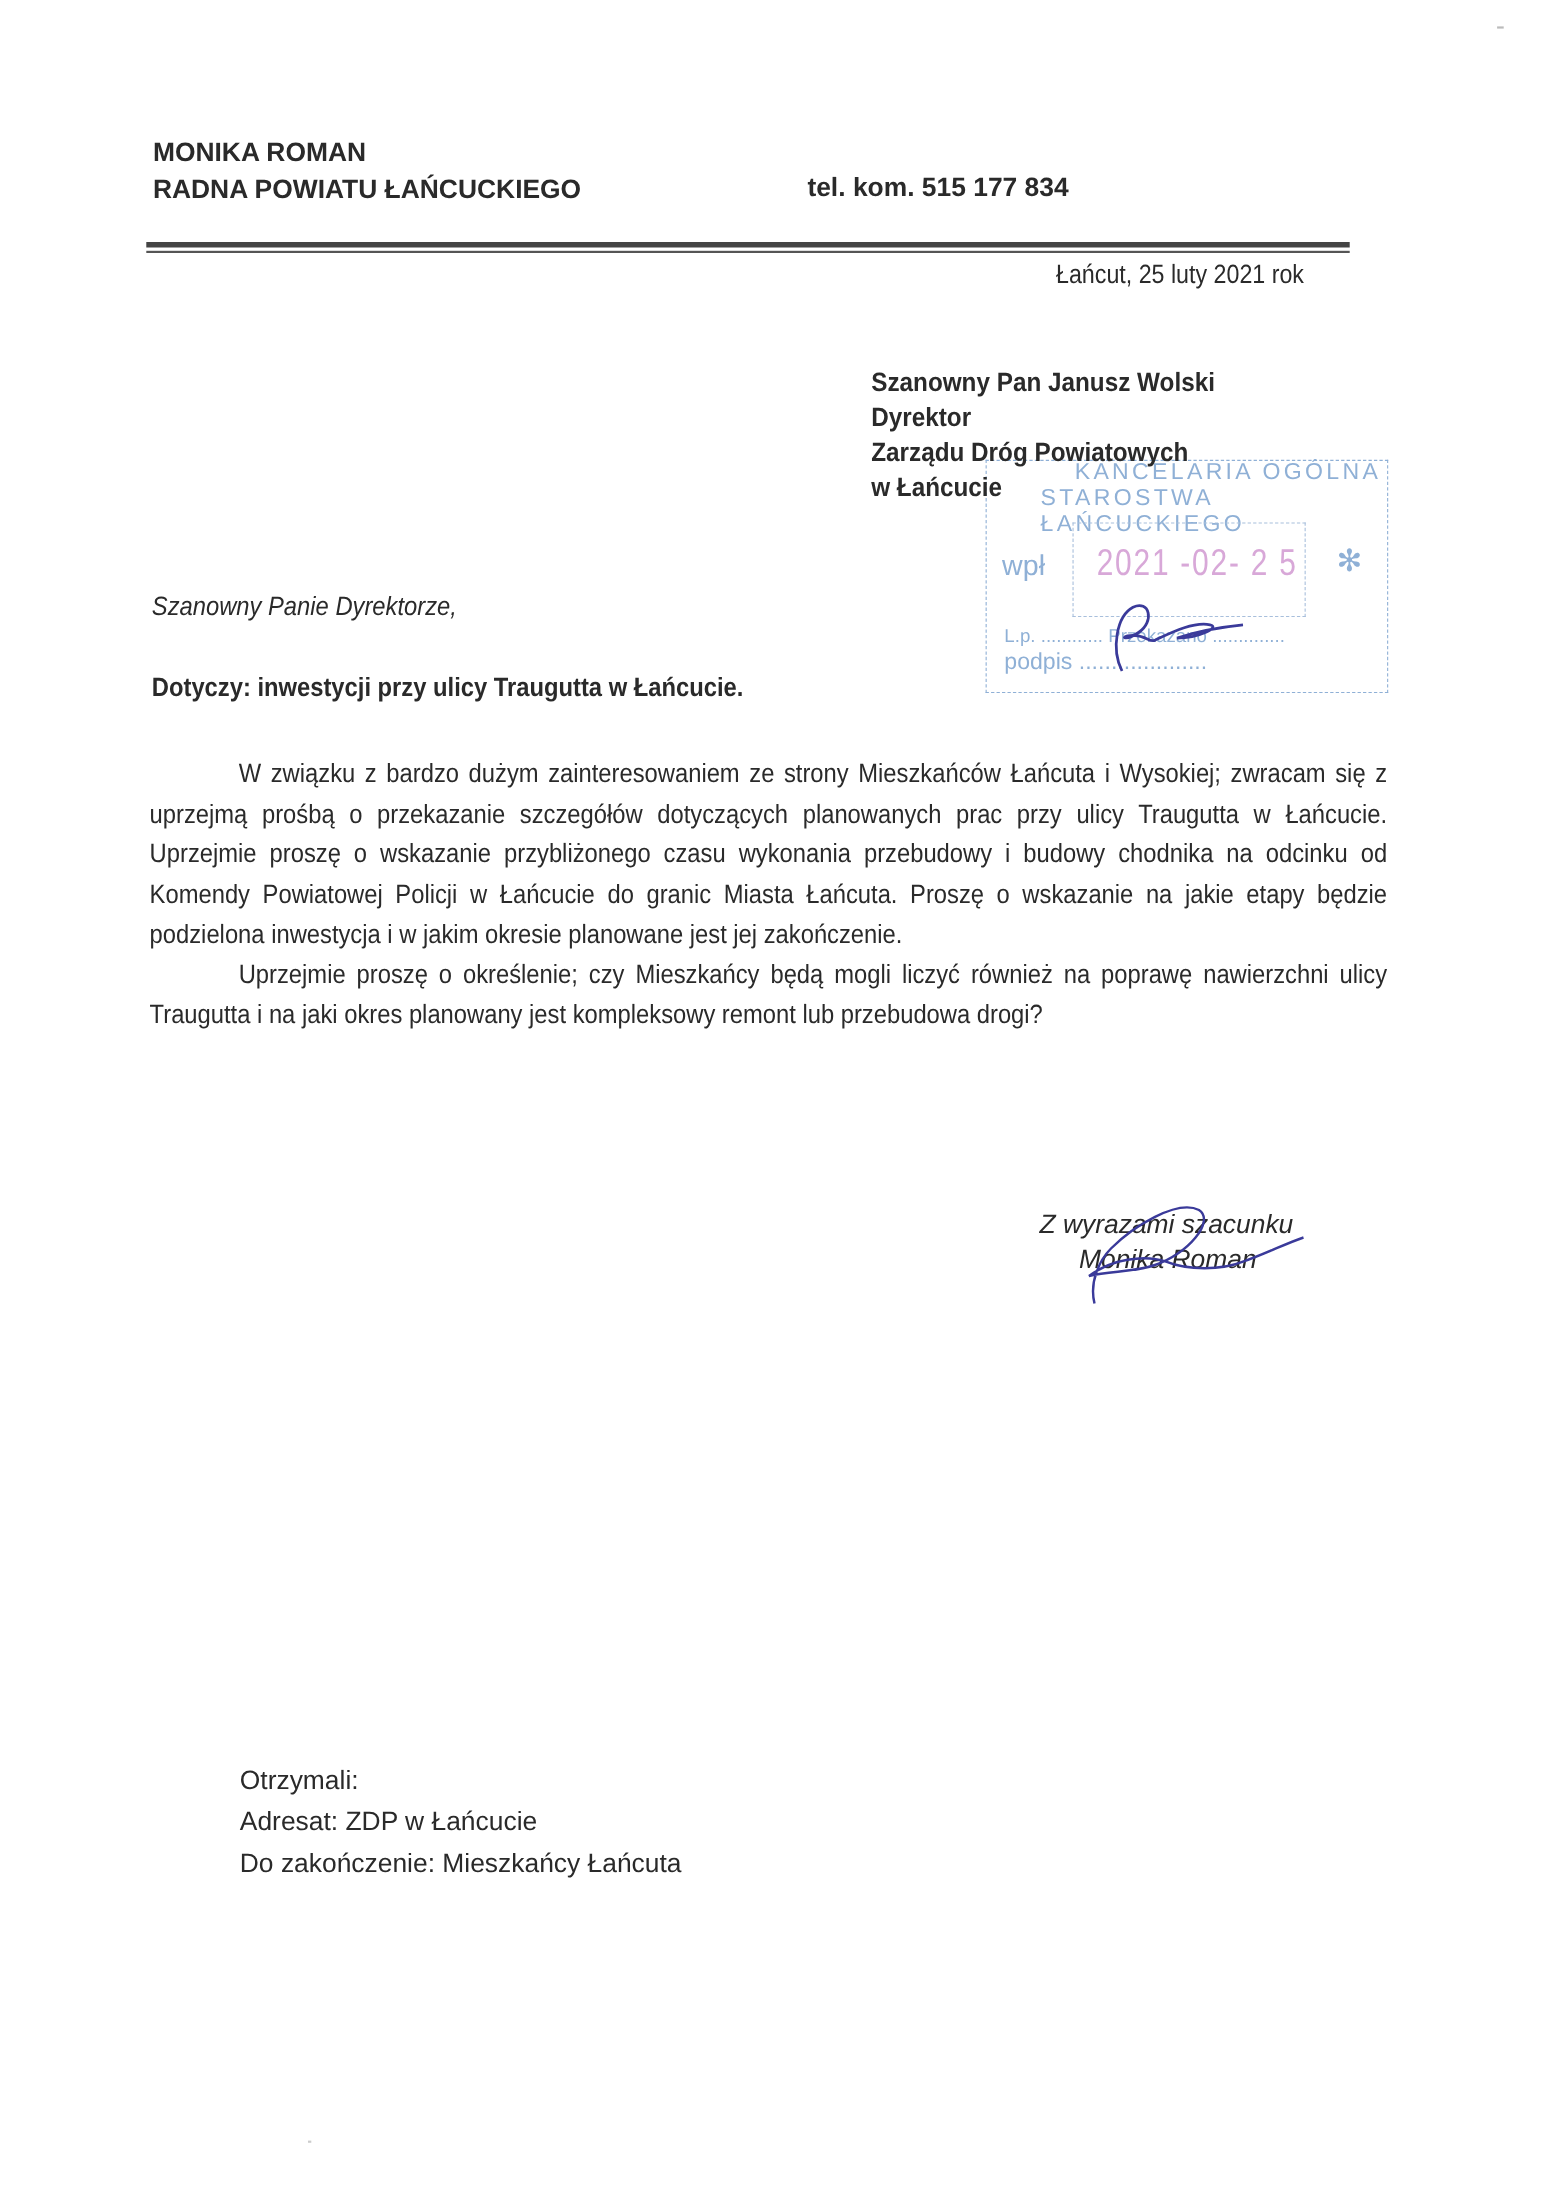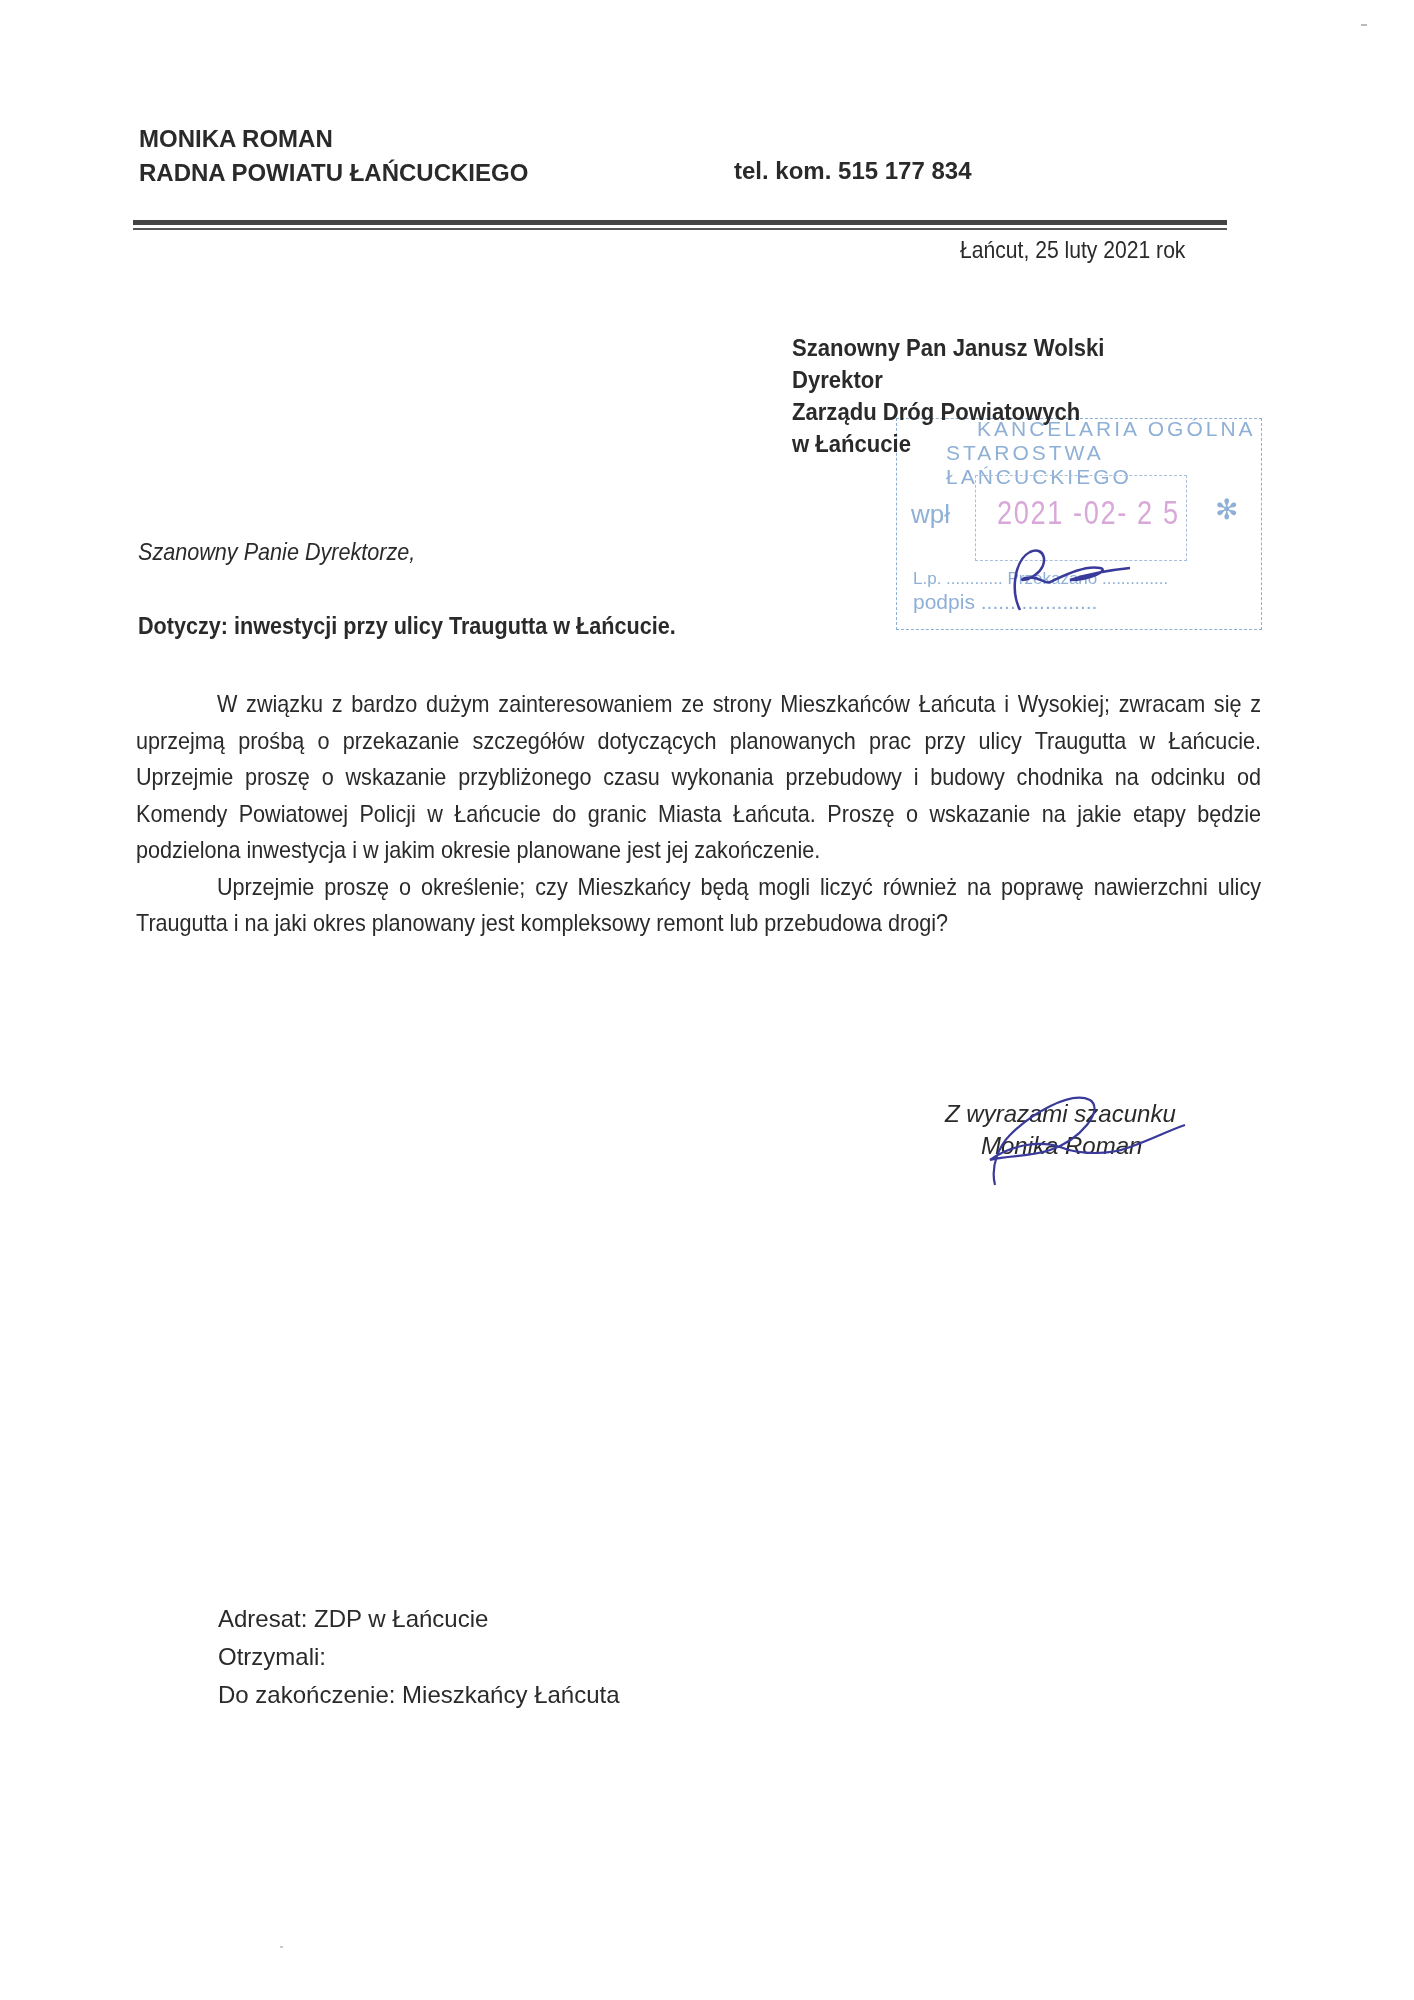--- a/index.html
+++ b/index.html
@@ -87,18 +87,18 @@
 <div class="abs closing">
   <span style="display:block">Z wyrazami szacunku</span>
   <span class="name">Monika Roman</span>
 </div>
 
 <svg class="abs sig-main" width="240" height="110" viewBox="0 0 240 110">
   <path d="M25 100 C 20 80, 30 60, 40 50 C 60 30, 100 5, 120 15 C 135 25, 110 55, 80 65 C 60 72, 40 70, 20 75 C 40 60, 70 55, 90 62 C 110 70, 140 70, 160 62 C 180 55, 200 45, 215 40" fill="none" stroke="#3a3a9a" stroke-width="2.2"></path>
 </svg>
 
 <div class="abs cc">
+  <div>Otrzymali:</div>
   <div>Adresat: ZDP w Łańcucie</div>
-  <div>Otrzymali:</div>
   <div>Do zakończenie: Mieszkańcy Łańcuta</div>
 </div>
 
 <div class="abs speck2"></div>
 
 </body></html>

